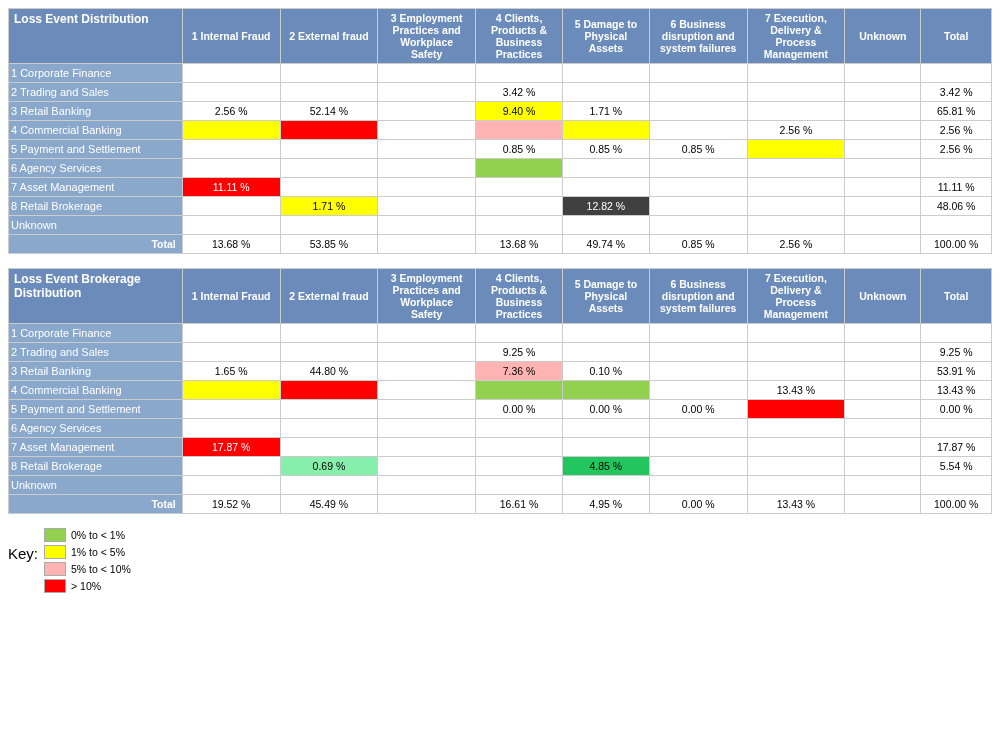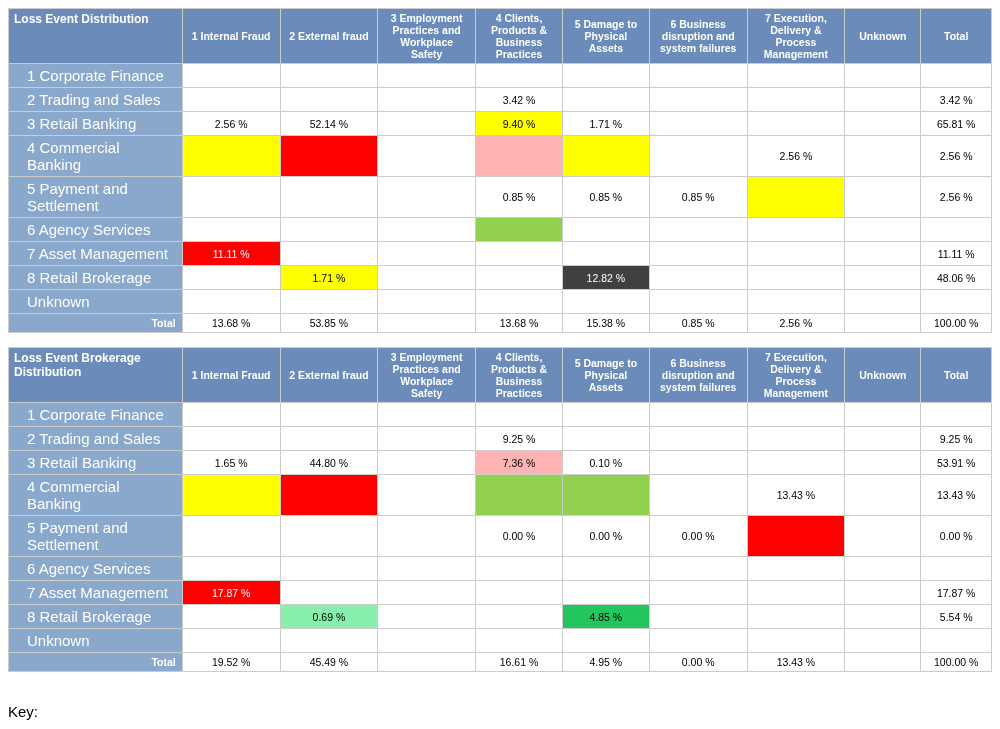--- a/index.html
+++ b/index.html
@@ -42,22 +42,22 @@
       font-size: 12px;
       text-align: left;
       vertical-align: top;
       margin-left: 20px;
     }
 
     td.row-header {
       background-color: #8aa8cc;
       color: #fff;
       text-align: left;
-      font-size: 15px;
-      padding-left: 18px;
+      font-size: 11px;
+      padding-left: 2px;
     }
 
     td.total-row-header {
       background-color: #8aa8cc;
       color: #fff;
       text-align: right;
       font-weight: bold;
       padding-right: 6px;
     }
 
@@ -228,21 +228,21 @@
           <td class="empty"></td>
           <td class="empty"></td>
           <td class="empty"></td>
         </tr>
         <tr>
           <td class="total-row-header">Total</td>
           <td class="total-row-data">13.68 %</td>
           <td class="total-row-data">53.85 %</td>
           <td class="total-row-data"></td>
           <td class="total-row-data">13.68 %</td>
-          <td class="total-row-data">15.38 %</td>
+          <td class="total-row-data">49.74 %</td>
           <td class="total-row-data">0.85 %</td>
           <td class="total-row-data">2.56 %</td>
           <td class="total-row-data"></td>
           <td class="total-row-data">100.00 %</td>
         </tr>
       </tbody>
   </table>
 </div>
 
 <div class="table-section">
@@ -381,13 +381,31 @@
           <td class="total-row-data">13.43 %</td>
           <td class="total-row-data"></td>
           <td class="total-row-data">100.00 %</td>
         </tr>
       </tbody>
   </table>
 </div>
 
 <div class="key-section">
   <span class="key-label">Key:</span>
+  <div class="key-items" id="key-items">
+  <div class="key-item">
+        <span class="key-color-box" style="background-color: rgb(146, 208, 80);"></span>
+        <span>0% to &lt; 1%</span>
+      </div>
+      <div class="key-item">
+        <span class="key-color-box" style="background-color: rgb(255, 255, 0);"></span>
+        <span>1% to &lt; 5%</span>
+      </div>
+      <div class="key-item">
+        <span class="key-color-box" style="background-color: rgb(255, 179, 179);"></span>
+        <span>5% to &lt; 10%</span>
+      </div>
+      <div class="key-item">
+        <span class="key-color-box" style="background-color: rgb(255, 0, 0);"></span>
+        <span>&gt; 10%</span>
+      </div>
+    </div>
 </div>
 
 </body></html>

